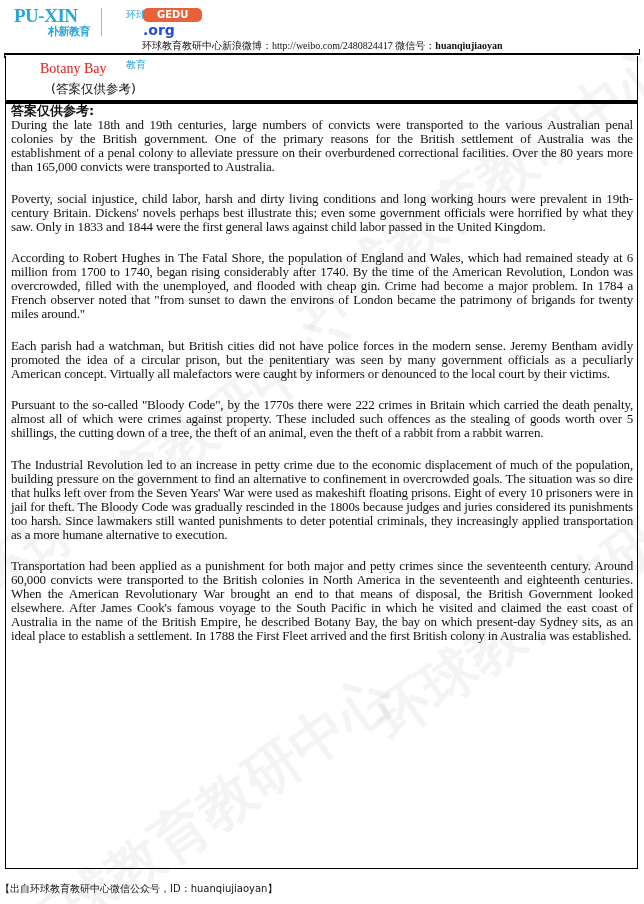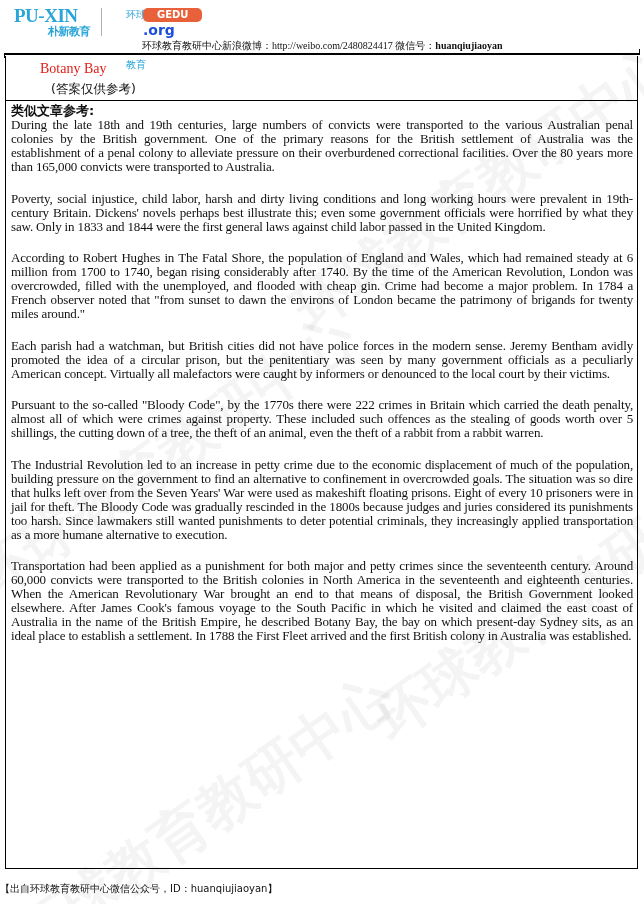--- a/index.html
+++ b/index.html
@@ -25,21 +25,21 @@
   .logo-gedu .org { position: absolute; left: 33px; top: 17px; color: #1d4ed8;
                     font-family: "DejaVu Sans", sans-serif; font-weight: bold; font-size: 14px; line-height: 15px; }
   .contact { position: absolute; left: 142px; top: 40px; font-size: 10px; line-height: 12px; white-space: nowrap; }
   .contact .handle { font-weight: bold; }
   .header-rule { position: absolute; left: 4px; top: 53px; width: 636px; height: 2px; background: #000; }
   .header-tick-l { position: absolute; left: 4px; top: 53px; width: 1px; height: 5px; background: #000; }
   .header-tick-r { position: absolute; left: 639px; top: 49px; width: 1px; height: 6px; background: #000; }
 
   .box { position: absolute; left: 5px; top: 56px; width: 633px; height: 813px;
          border: 1px solid #000; border-top: none; box-sizing: border-box; }
-  .title-row { position: absolute; left: 0; top: 0; width: 100%; height: 44px; border-bottom: 1px solid #000000; }
+  .title-row { position: absolute; left: 0; top: 0; width: 100%; height: 44px; border-bottom: 4px solid #000000; }
   .title { position: absolute; left: 34px; top: 5px; font-size: 14px; color: #e0201b; }
   .note { position: absolute; left: 5px; top: 25px; font-size: 14px; font-family: "DejaVu Sans", sans-serif; font-size: 12.5px; margin-left: 40px; }
   .ref-heading { position: absolute; left: 5px; top: 46px; font-size: 13px; font-weight: bold;
                  font-family: "DejaVu Sans", sans-serif; }
   .article { position: absolute; left: 5px; top: 62px; width: 622px; }
   .article p { margin: 0 0 17.5px 0; font-size: 13px; line-height: 14px; text-align: justify; letter-spacing: -0.15px; }
   .footer { position: absolute; left: 0; top: 882px; width: 644px; font-size: 10px;
             font-family: "DejaVu Sans", sans-serif; }
 </style>
 </head>
@@ -68,21 +68,21 @@
   <div class="header-rule"></div>
   <div class="header-tick-l"></div>
   <div class="header-tick-r"></div>
 </div>
 
 <div class="box">
   <div class="title-row">
     <div class="title">Botany Bay</div>
     <div class="note">(答案仅供参考)</div>
   </div>
-  <div class="ref-heading">类似文章参考:</div>
+  <div class="ref-heading">答案仅供参考:</div>
   <div class="article">
     <p>During the late 18th and 19th centuries, large numbers of convicts were transported to the various Australian penal colonies by the British government. One of the primary reasons for the British settlement of Australia was the establishment of a penal colony to alleviate pressure on their overburdened correctional facilities. Over the 80 years more than 165,000 convicts were transported to Australia.</p>
     <p>Poverty, social injustice, child labor, harsh and dirty living conditions and long working hours were prevalent in 19th-century Britain. Dickens' novels perhaps best illustrate this; even some government officials were horrified by what they saw. Only in 1833 and 1844 were the first general laws against child labor passed in the United Kingdom.</p>
     <p>According to Robert Hughes in The Fatal Shore, the population of England and Wales, which had remained steady at 6 million from 1700 to 1740, began rising considerably after 1740. By the time of the American Revolution, London was overcrowded, filled with the unemployed, and flooded with cheap gin. Crime had become a major problem. In 1784 a French observer noted that "from sunset to dawn the environs of London became the patrimony of brigands for twenty miles around."</p>
     <p>Each parish had a watchman, but British cities did not have police forces in the modern sense. Jeremy Bentham avidly promoted the idea of a circular prison, but the penitentiary was seen by many government officials as a peculiarly American concept. Virtually all malefactors were caught by informers or denounced to the local court by their victims.</p>
     <p>Pursuant to the so-called "Bloody Code", by the 1770s there were 222 crimes in Britain which carried the death penalty, almost all of which were crimes against property. These included such offences as the stealing of goods worth over 5 shillings, the cutting down of a tree, the theft of an animal, even the theft of a rabbit from a rabbit warren.</p>
     <p>The Industrial Revolution led to an increase in petty crime due to the economic displacement of much of the population, building pressure on the government to find an alternative to confinement in overcrowded goals. The situation was so dire that hulks left over from the Seven Years' War were used as makeshift floating prisons. Eight of every 10 prisoners were in jail for theft. The Bloody Code was gradually rescinded in the 1800s because judges and juries considered its punishments too harsh. Since lawmakers still wanted punishments to deter potential criminals, they increasingly applied transportation as a more humane alternative to execution.</p>
     <p>Transportation had been applied as a punishment for both major and petty crimes since the seventeenth century. Around 60,000 convicts were transported to the British colonies in North America in the seventeenth and eighteenth centuries. When the American Revolutionary War brought an end to that means of disposal, the British Government looked elsewhere. After James Cook's famous voyage to the South Pacific in which he visited and claimed the east coast of Australia in the name of the British Empire, he described Botany Bay, the bay on which present-day Sydney sits, as an ideal place to establish a settlement. In 1788 the First Fleet arrived and the first British colony in Australia was established.</p>
   </div>
 </div>

